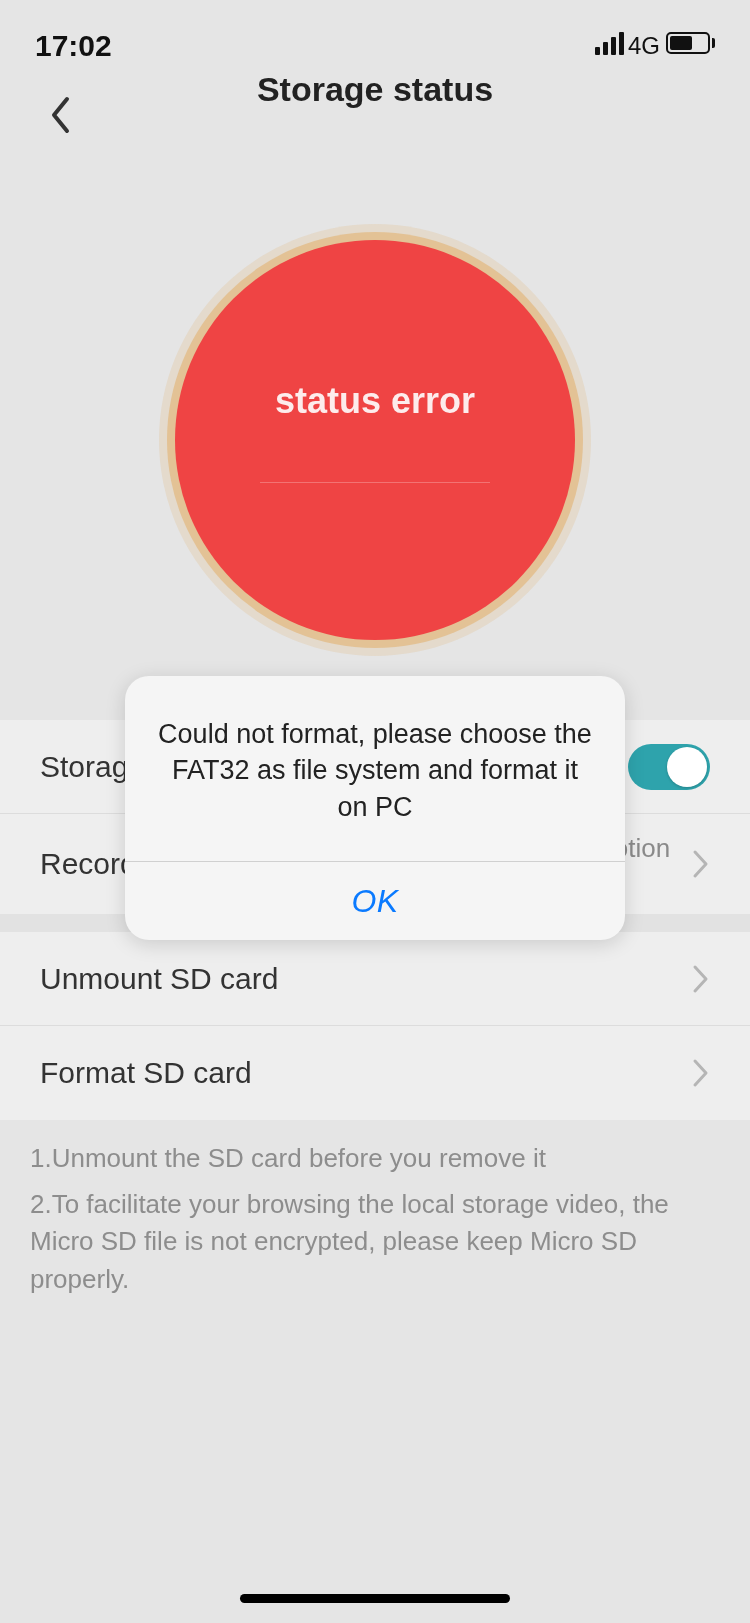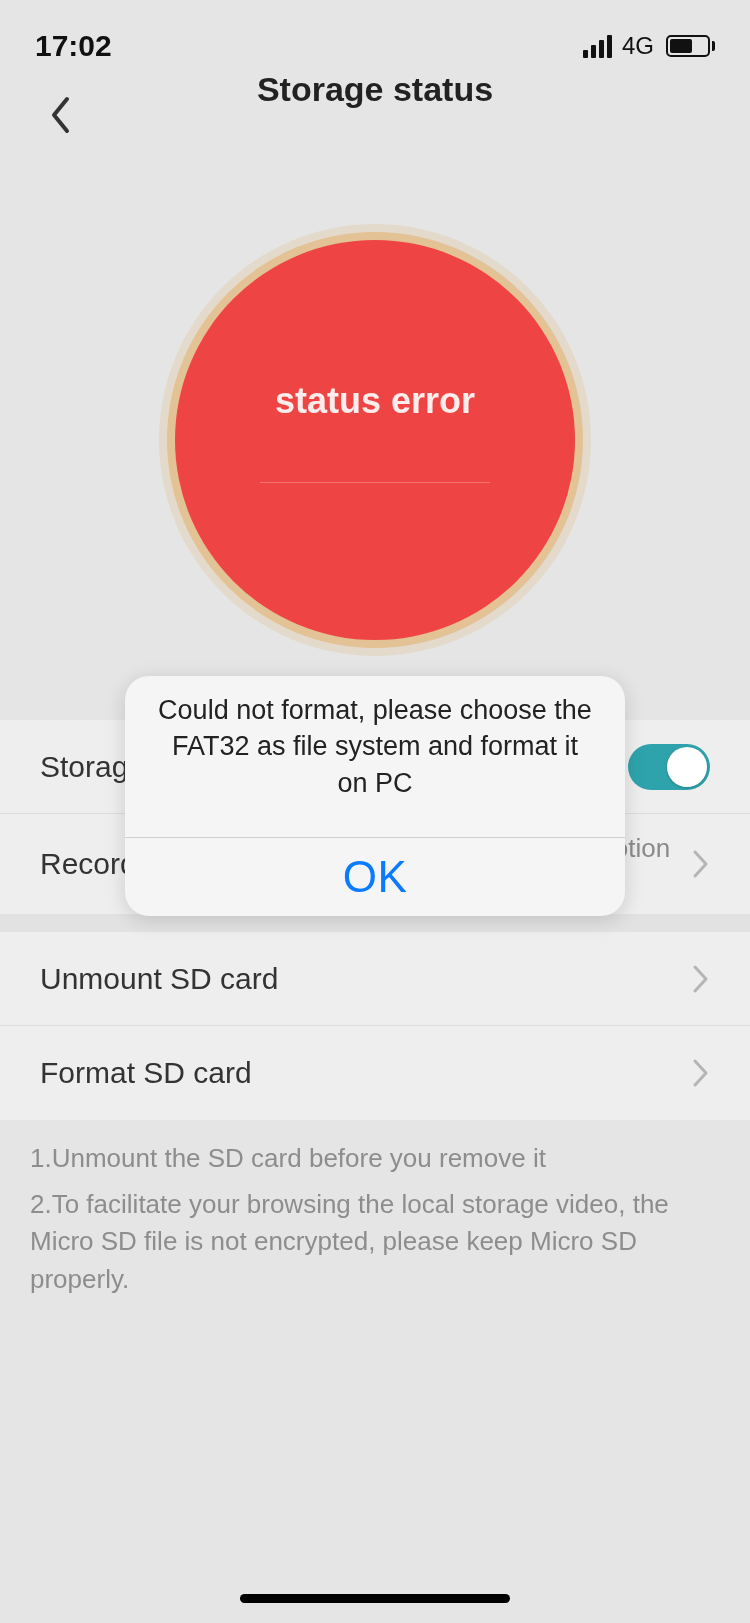--- a/index.html
+++ b/index.html
@@ -2,21 +2,21 @@
 <html><head>
 <meta charset="utf-8">
 <style>
   * { box-sizing: border-box; margin: 0; padding: 0; }
   html, body { width: 750px; height: 1623px; font-family: -apple-system, "Helvetica Neue", Arial, sans-serif; }
   body { background: #e5e5e5; position: relative; overflow: hidden; }
 
   
   .status-bar { display: flex; justify-content: space-between; align-items: center; padding: 22px 35px 0 35px; height: 70px; }
   .status-time { font-size: 30px; font-weight: 700; color: #111; }
-  .status-right { display: flex; align-items: center; gap: 6px; }
+  .status-right { display: flex; align-items: flex-start; }
   .signal-bars { display: flex; align-items: flex-end; gap: 3px; }
   .signal-bars span { display: block; width: 5px; background: #111; border-radius: 1px; }
   .signal-bars span:nth-child(1){ height: 8px; }
   .signal-bars span:nth-child(2){ height: 13px; }
   .signal-bars span:nth-child(3){ height: 18px; }
   .signal-bars span:nth-child(4){ height: 23px; }
   .net-label { font-size: 24px; font-weight: 500; color: #111; margin-left: 4px; }
   .battery { display: flex; align-items: center; margin-left: 6px; }
   .battery-body { width: 44px; height: 22px; border: 2px solid #111; border-radius: 5px; position: relative; }
   .battery-fill { position: absolute; left: 2px; top: 2px; bottom: 2px; width: 55%; background: #111; border-radius: 2px; }
@@ -48,23 +48,23 @@
   
   .toggle { width: 82px; height: 46px; border-radius: 23px; background: #2ea3ac; position: relative; }
   .toggle-knob { position: absolute; right: 3px; top: 3px; width: 40px; height: 40px; border-radius: 50%; background: #fff; box-shadow: 0 1px 3px rgba(0,0,0,0.2); }
 
   
   .footer-note { padding: 20px 30px 0 30px; color: #8d8d8d; font-size: 26px; line-height: 1.45; }
   .footer-note p { margin-bottom: 8px; }
 
   
   .dialog { position: absolute; left: 50%; transform: translateX(-50%); top: 676px; width: 500px; background: #f5f5f5; border-radius: 24px; box-shadow: 0 4px 20px rgba(0,0,0,0.15); overflow: hidden; z-index: 10; }
-  .dialog-body { padding: 16px 30px 36px 30px; text-align: center; font-size: 27px; color: #222; line-height: 1.35; }
+  .dialog-body { padding: 40px 30px 36px 30px; text-align: center; font-size: 27px; color: #222; line-height: 1.35; }
   .dialog-sep { height: 1px; background: #d0d0d0; }
-  .dialog-btn { height: 78px; display: flex; align-items: center; justify-content: center; font-size: 44px; color: #0a7aff; letter-spacing: 0.5px; }
+  .dialog-btn { height: 78px; display: flex; align-items: center; justify-content: center; font-size: 32px; color: #0a7aff; letter-spacing: 0.5px; font-style: italic; }
 
   
   .home-indicator { position: absolute; bottom: 20px; left: 50%; transform: translateX(-50%); width: 270px; height: 9px; background: #000; border-radius: 5px; }
 </style>
 </head>
 <body>
 
 <div class="status-bar">
   <div class="status-time">17:02</div>
   <div class="status-right">

